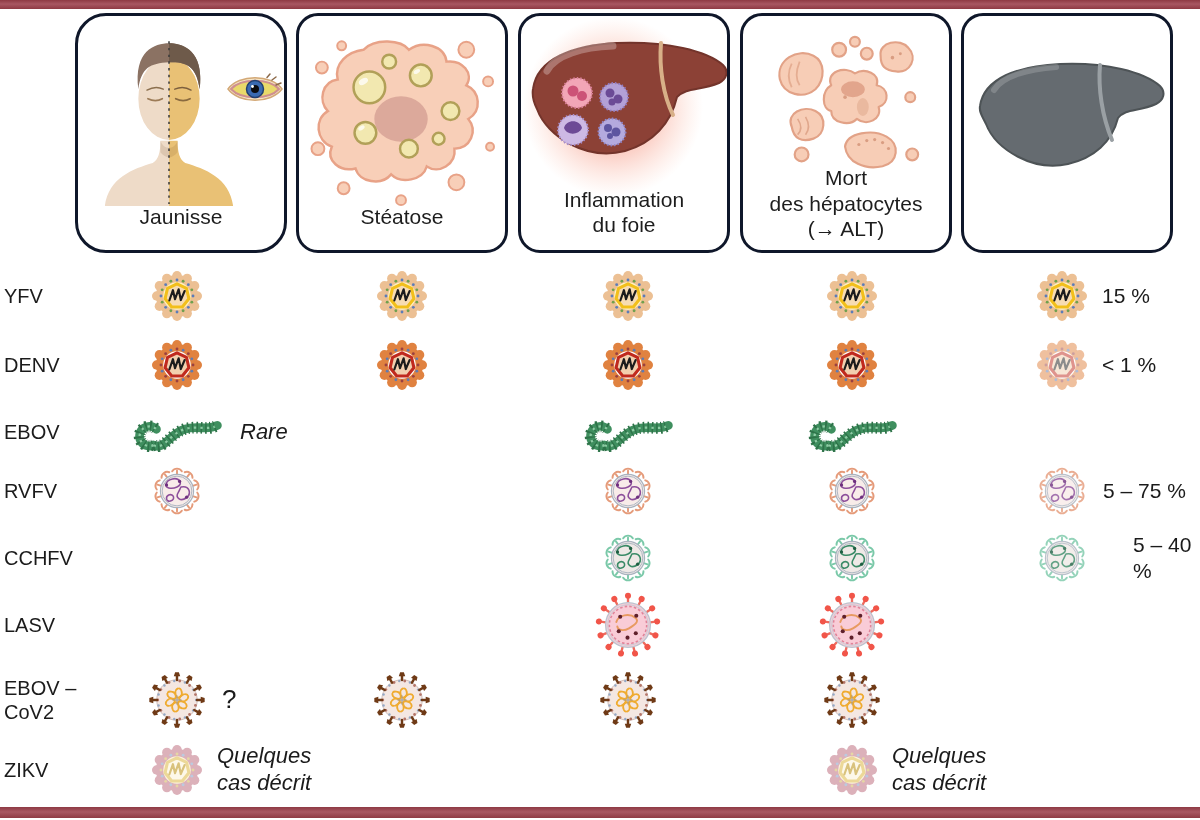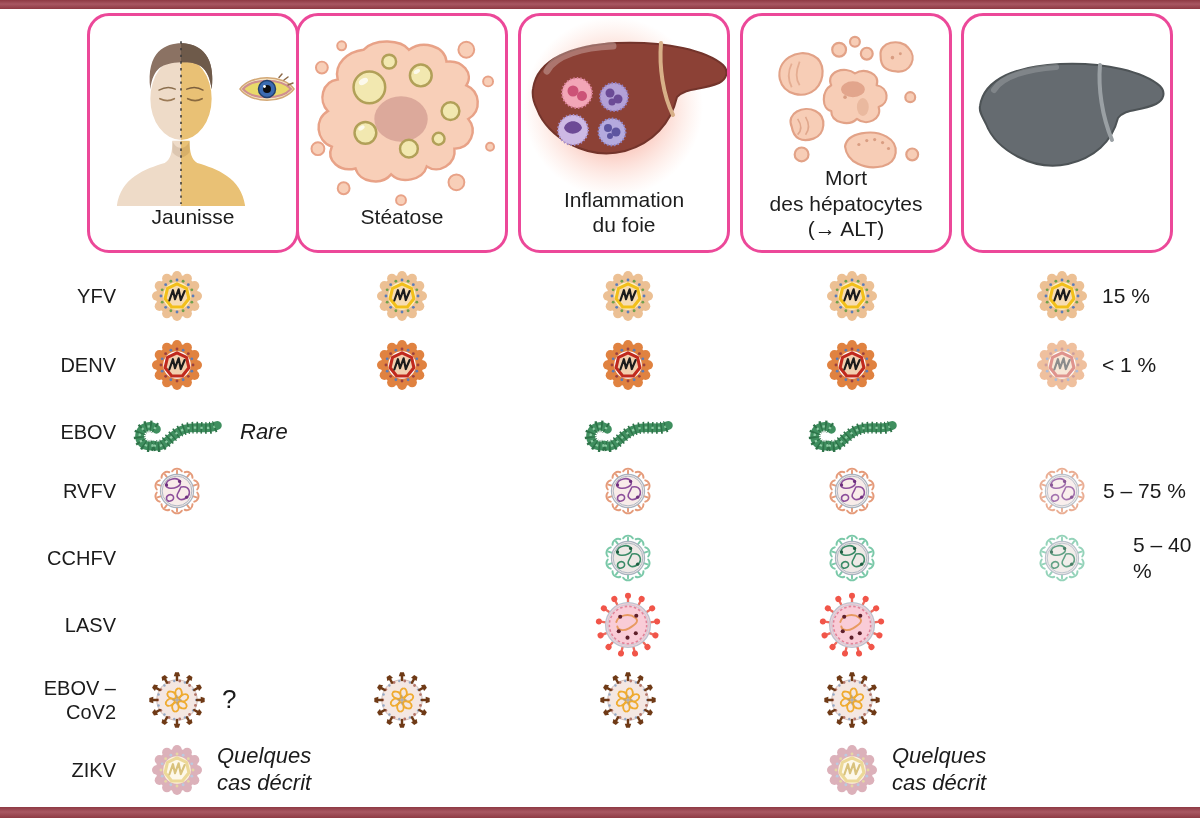--- a/index.html
+++ b/index.html
@@ -1,43 +1,43 @@
 <!DOCTYPE html>
 <html><head>
 <meta charset="utf-8">
 <style>
   html,body{margin:0;padding:0;background:#fff;}
   .canvas{position:relative;width:1200px;height:820px;background:#fff;overflow:hidden;
           font-family:"Liberation Sans", sans-serif;color:#1c1c1c;}
   .bar{position:absolute;left:0;width:1200px;background:linear-gradient(#8e3a44,#a85762 45%,#8e3a44);}
   .bar.top{top:0;height:9px;}
   .bar.bottom{top:807px;height:11px;}
-  .hbox{position:absolute;top:13px;width:212px;height:240px;border:3px solid #ec4899;border-radius:22px;
+  .hbox{position:absolute;top:13px;width:212px;height:240px;border:3px solid #0f172a;border-radius:22px;
         background:#fff;box-sizing:border-box;display:flex;flex-direction:column;justify-content:flex-end;
         align-items:center;overflow:hidden;}
   .hbox svg.illu{position:absolute;}
   .hlabel{position:relative;z-index:3;text-align:center;font-size:21px;line-height:1.22;font-weight:500;
           color:#1d1d1d;white-space:pre-line;}
   .pb20{padding-bottom:20px;} .pb12{padding-bottom:12px;} .pb8{padding-bottom:8px;} .pb10{padding-bottom:10px;}
-  .row-label{position:absolute;left:4px;width:112px;transform:translateY(-50%);text-align:right;
+  .row-label{position:absolute;left:4px;width:112px;transform:translateY(-50%);text-align:left;
              font-size:20px;line-height:1.2;white-space:pre-line;color:#1b1b1b;}
   .vicon{position:absolute;}
   .note{position:absolute;transform:translateY(-50%);font-size:21px;line-height:1.22;white-space:pre-line;color:#1b1b1b;}
   .note.italic{font-style:italic;font-size:22px;}
   .note.qmark{font-size:26px;}
   #defs{position:absolute;width:0;height:0;}
 </style>
 </head>
 <body>
 
 <div class="canvas">
   <div class="bar top"></div>
   <div class="bar bottom"></div>
 
-  <div class="hbox pb20" style="left:87px;">
+  <div class="hbox pb20" style="left:75px;border-radius:31px;">
     <svg class="illu" style="left:16px;top:8px;" width="150" height="182" viewBox="0 0 150 190">
       <defs>
         <clipPath id="personClip">
           <path d="M8 190 C12 160 38 151 58 145 C64 142 66 134 66 122 L84 122 C84 134 86 142 92 145 C112 151 138 160 142 190 Z"></path>
           <ellipse cx="75" cy="78" rx="32" ry="43"></ellipse>
         </clipPath>
         <clipPath id="rightClip">
             <rect x="75" y="0" width="75" height="190"></rect>
           </clipPath>
       </defs>

